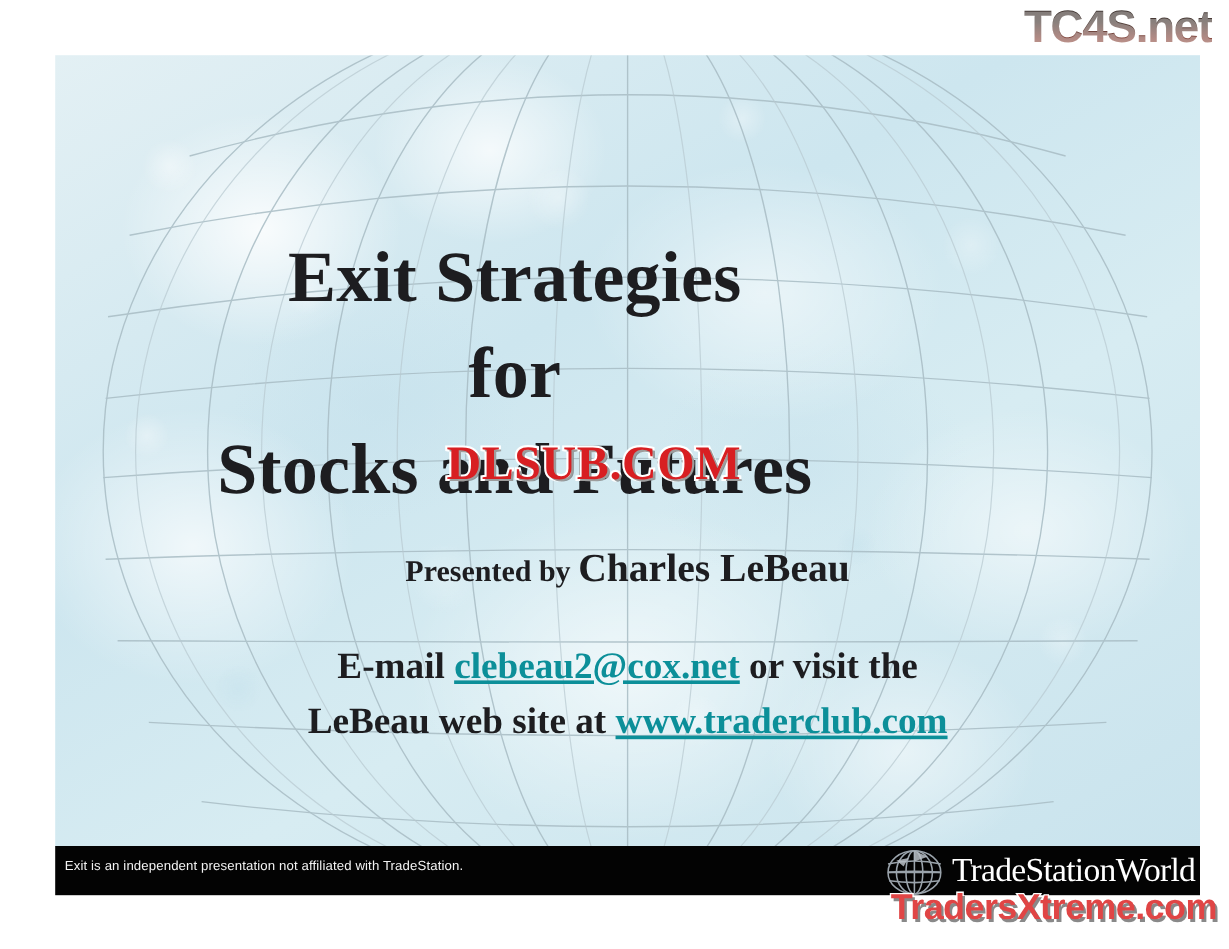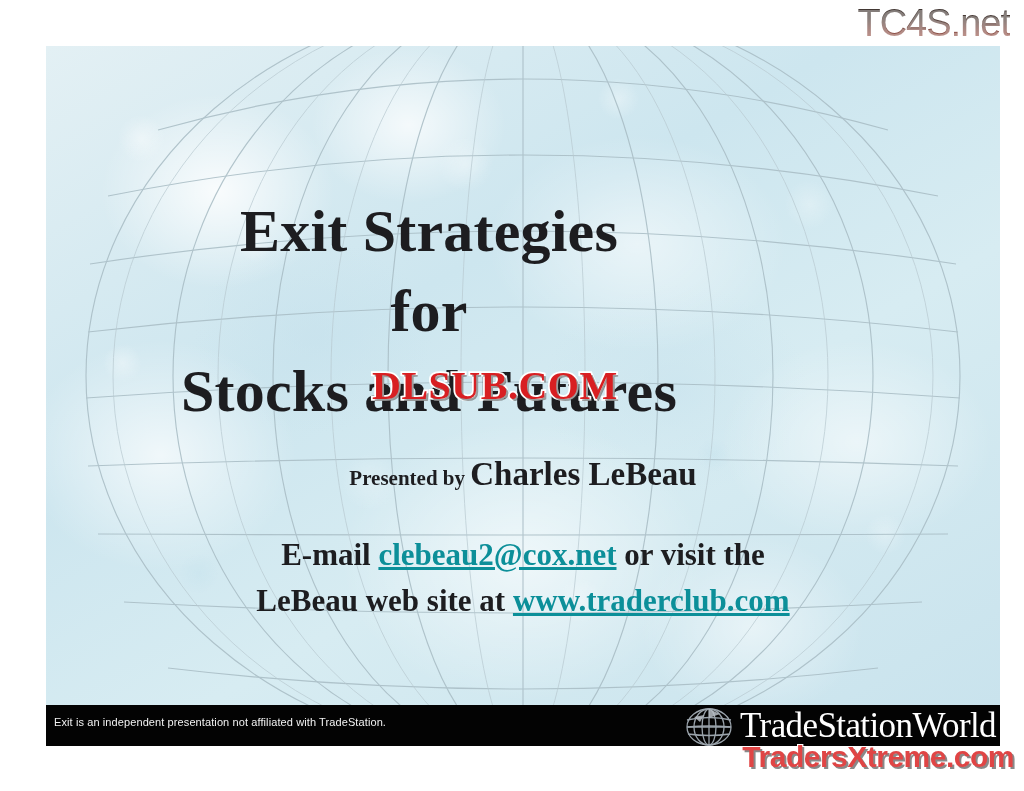--- a/index.html
+++ b/index.html
@@ -79,21 +79,21 @@
     position: absolute;
     left: 0;
     top: 410px;
     width: 954px;
     text-align: center;
     color: #1d1d20;
     font-family: "Liberation Serif", serif;
     font-weight: bold;
     white-space: nowrap;
   }
-  #presenter-line .pre-small { font-size: 21px; }
+  #presenter-line .pre-small { font-size: 25px; }
   #presenter-line .pre-name  { font-size: 33px; }
 
   #contact-block {
     position: absolute;
     left: 0;
     top: 486px;
     width: 954px;
     text-align: center;
     color: #1d1d20;
     font-family: "Liberation Serif", serif;
@@ -134,33 +134,33 @@
     right: 4px;
     top: 0;
     height: 41px;
     display: flex;
     align-items: center;
     gap: 2px;
   }
   #tsw-logo .tsw-text {
     color: #ffffff;
     font-family: "Liberation Serif", serif;
-    font-size: 35px;
+    font-size: 28px;
     line-height: 33px;
     white-space: nowrap;
     letter-spacing: -.6px;
   }
 
   
   #wm-top {
     position: absolute;
     right: 14px;
     top: 2px;
     font-family: "Liberation Sans", sans-serif;
-    font-weight: normal;
+    font-weight: bold;
     font-size: 38px;
     line-height: 42px;
     letter-spacing: -1px;
     white-space: nowrap;
     background: linear-gradient(180deg, #3a3330 0%, #4a3c37 38%, #8a4d44 72%, #b06a5c 100%);
     -webkit-background-clip: text;
     background-clip: text;
     color: transparent;
     text-shadow: 0 1px 0 rgba(255,255,255,.35);
   }

